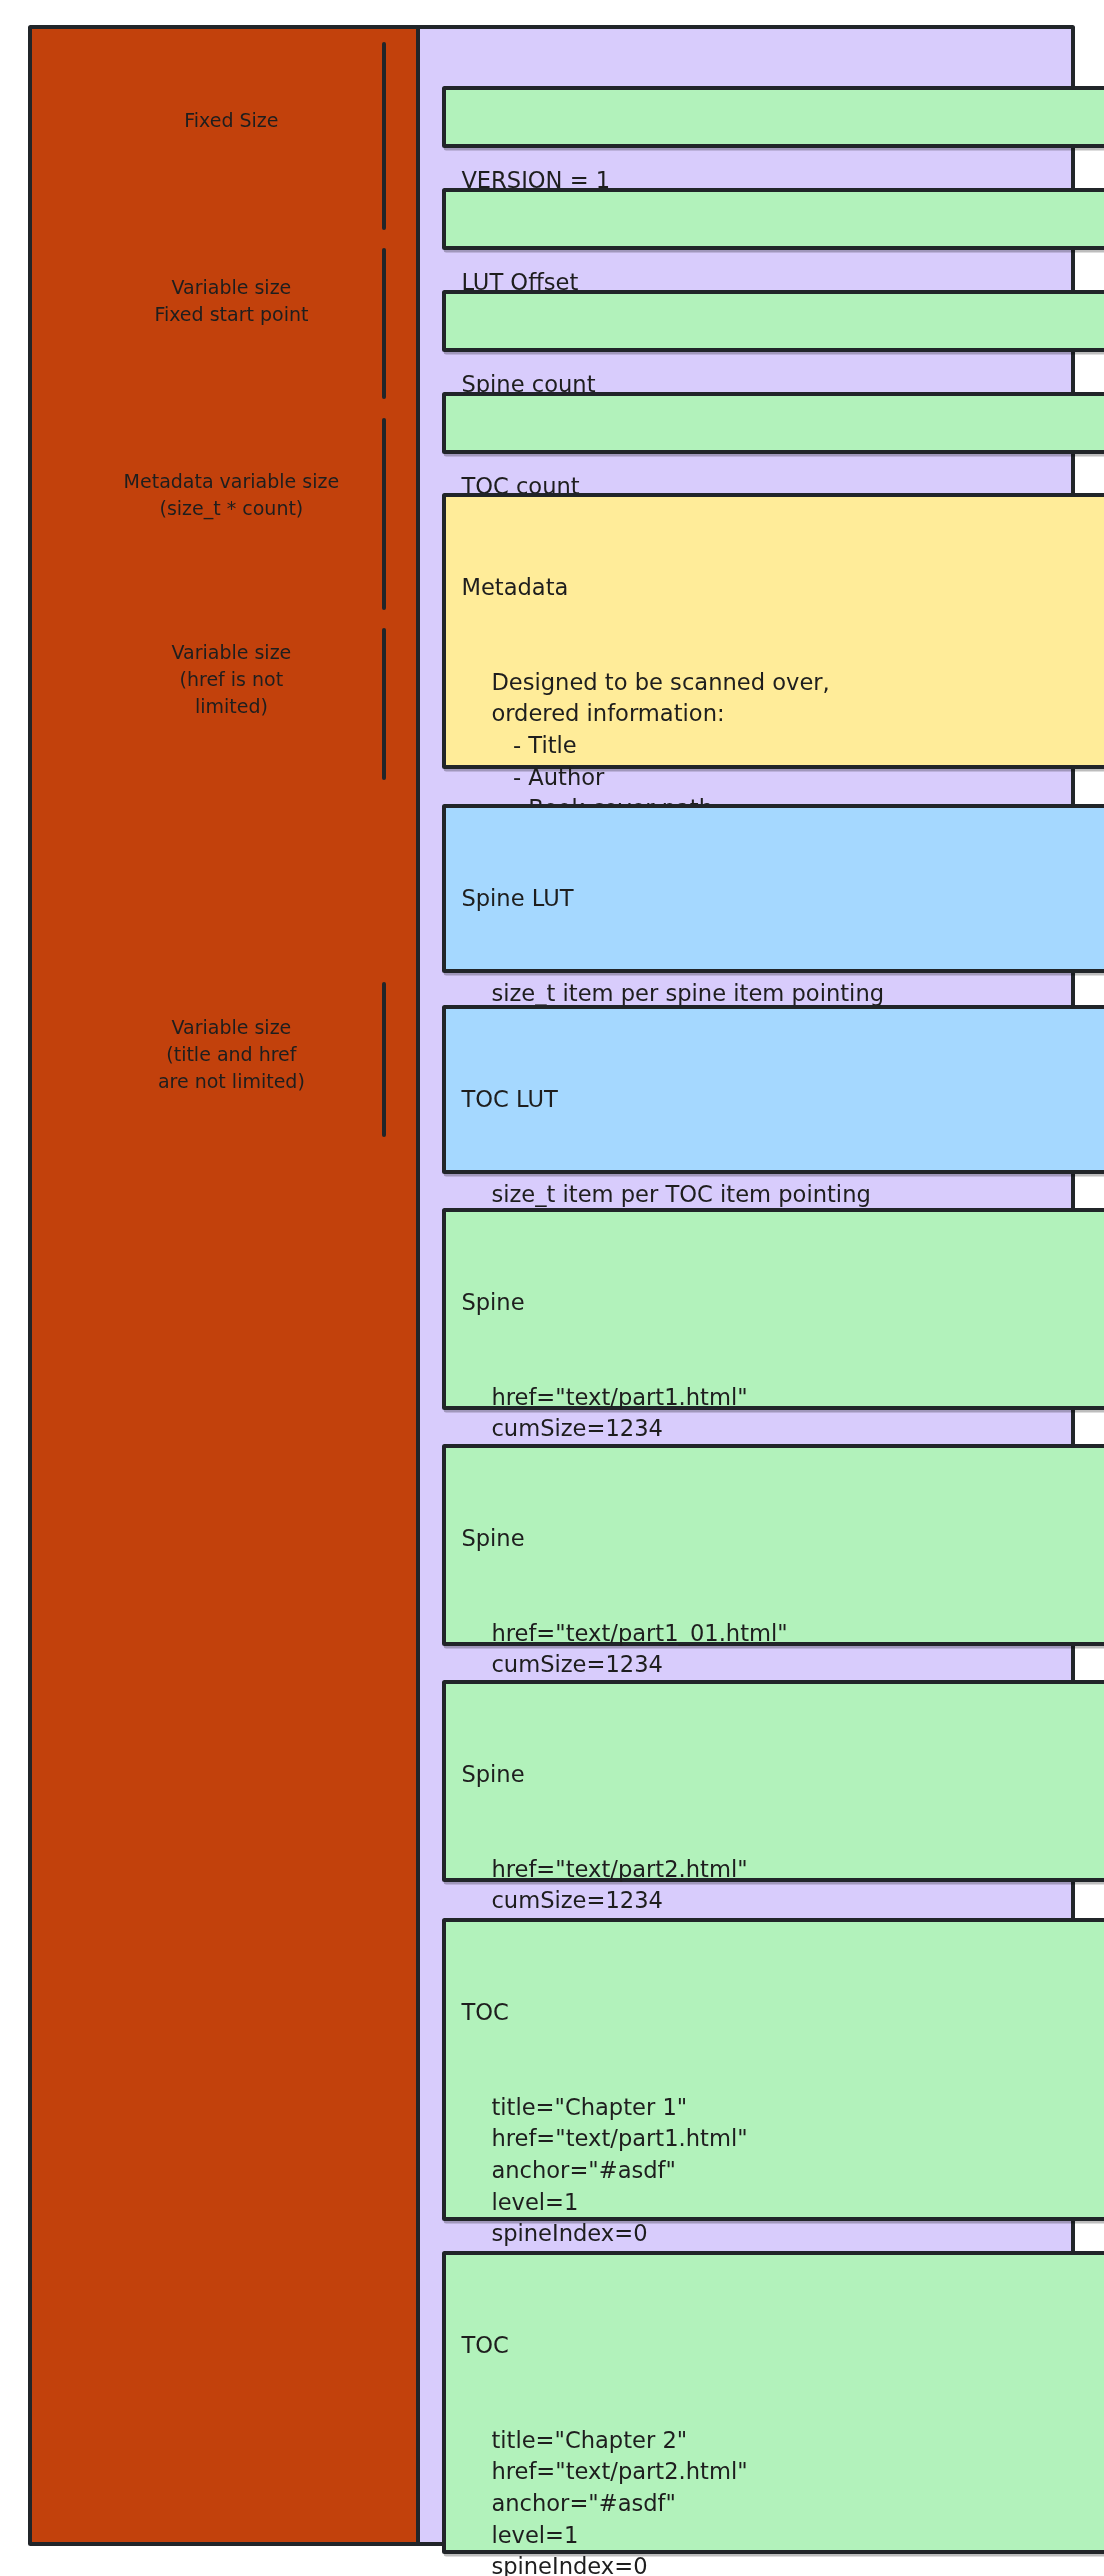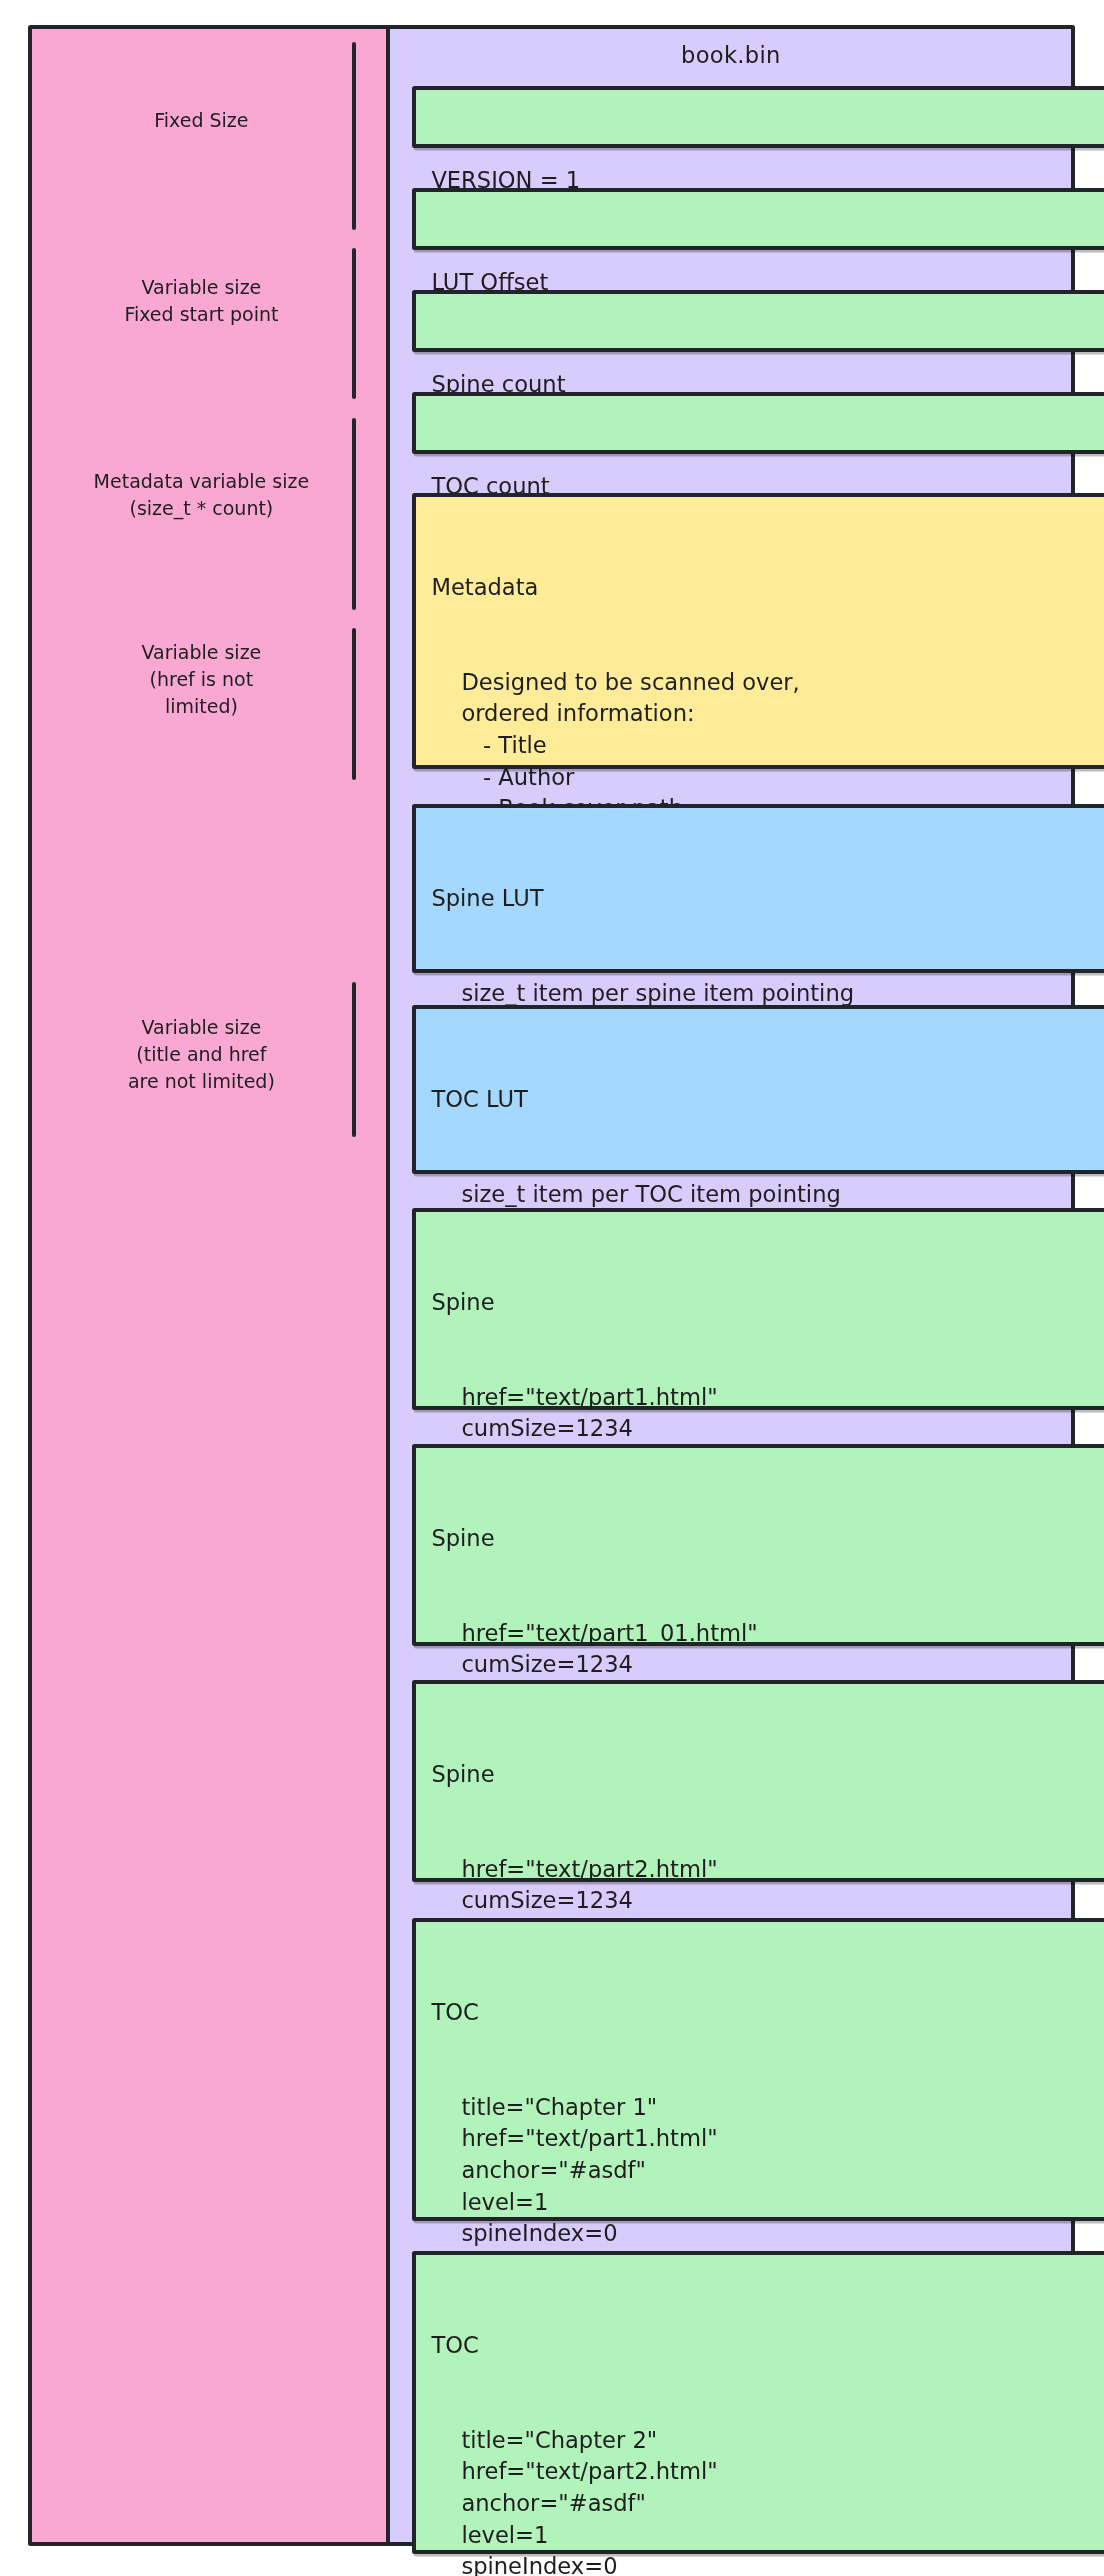--- a/index.html
+++ b/index.html
@@ -25,21 +25,22 @@
     box-sizing:border-box;
     display:flex;
     background:#faf5f1;
   }
 
   
   .left-col{
     position:relative;
     width:354px;
     flex:0 0 354px;
-    background:#f9a8d4;
+    background:#c2410c;
+    padding-left:30px;
   }
   .right-col{
     position:relative;
     flex:1 1 auto;
     background:#d8ccfc;
     border-left:4.2px solid #212529;
     box-sizing:border-box;
   }
 
   .file-title{
@@ -119,21 +120,20 @@
 (href is not
 limited)</div>
 
       <div class="ann" style="top:985px;">Variable size
 (title and href
 are not limited)</div>
     </div>
 
     <div class="right-col">
 
-      <div class="file-title">book.bin</div>
 
       <div class="node green" style="top:57px;height:62px;">
         <span class="head">VERSION = 1</span>
       </div>
 
       <div class="node green" style="top:159px;height:62px;">
         <span class="head">LUT Offset</span>
       </div>
 
       <div class="node green" style="top:261px;height:62px;">

